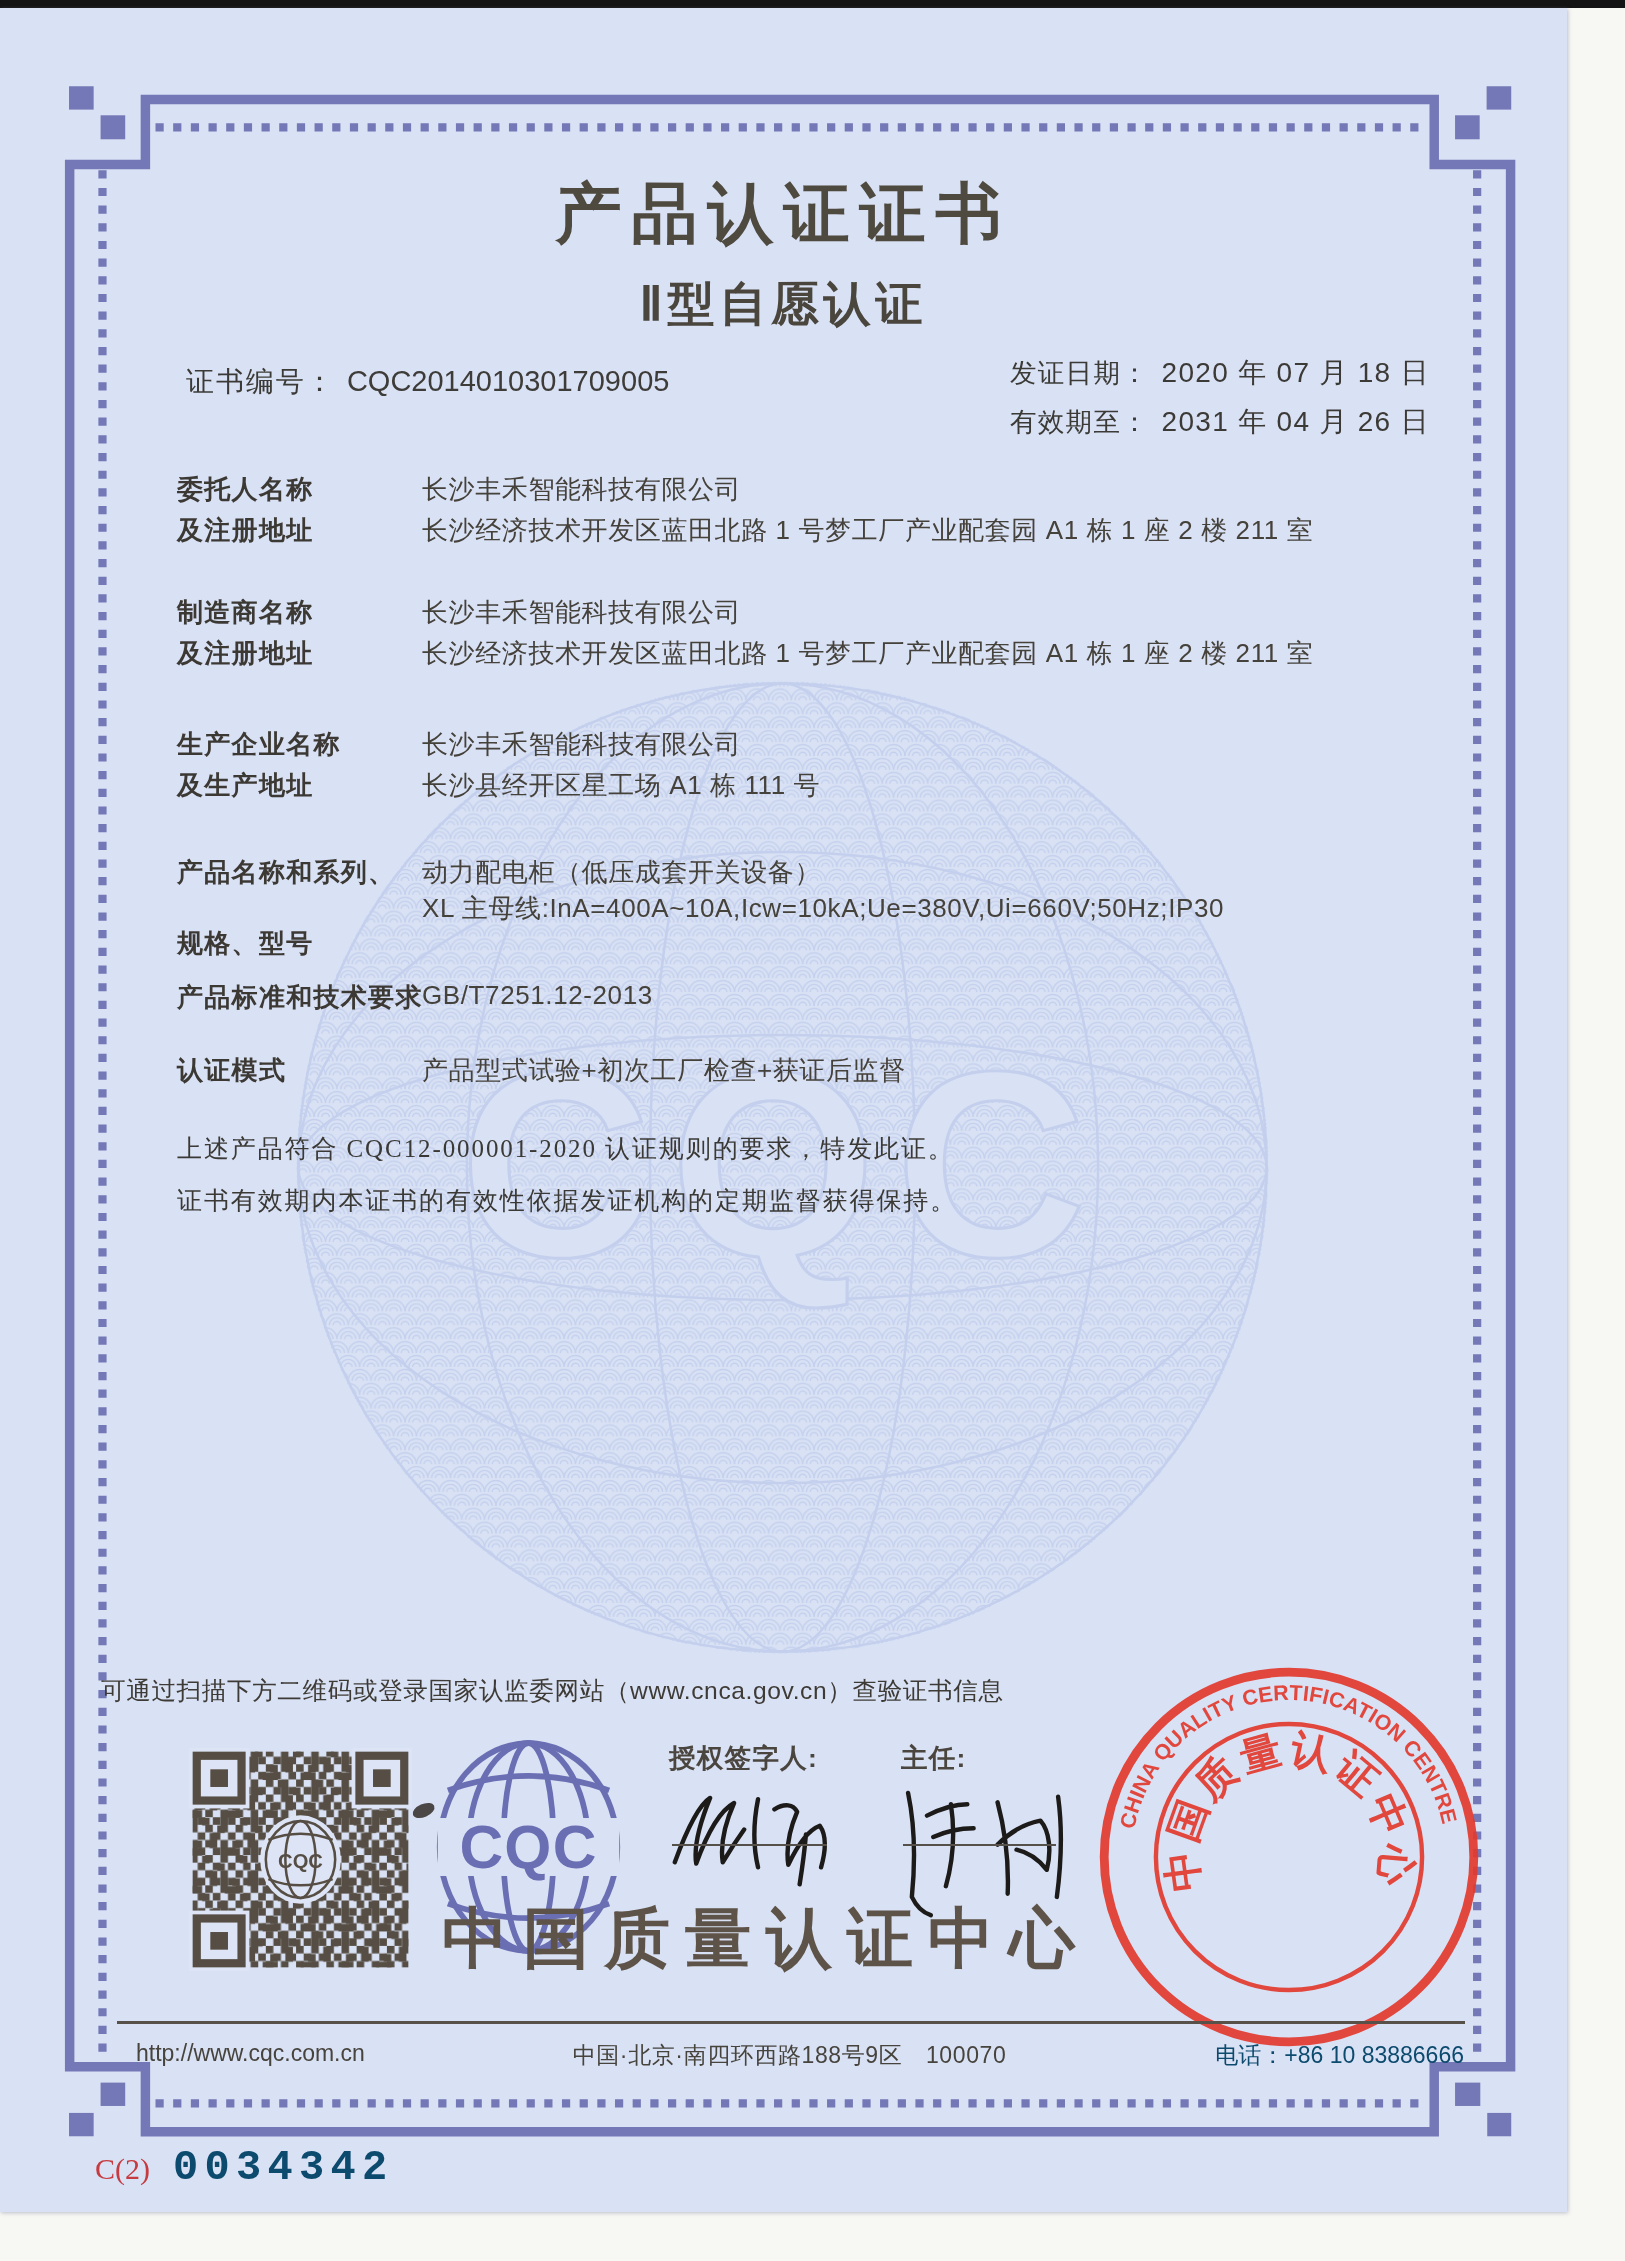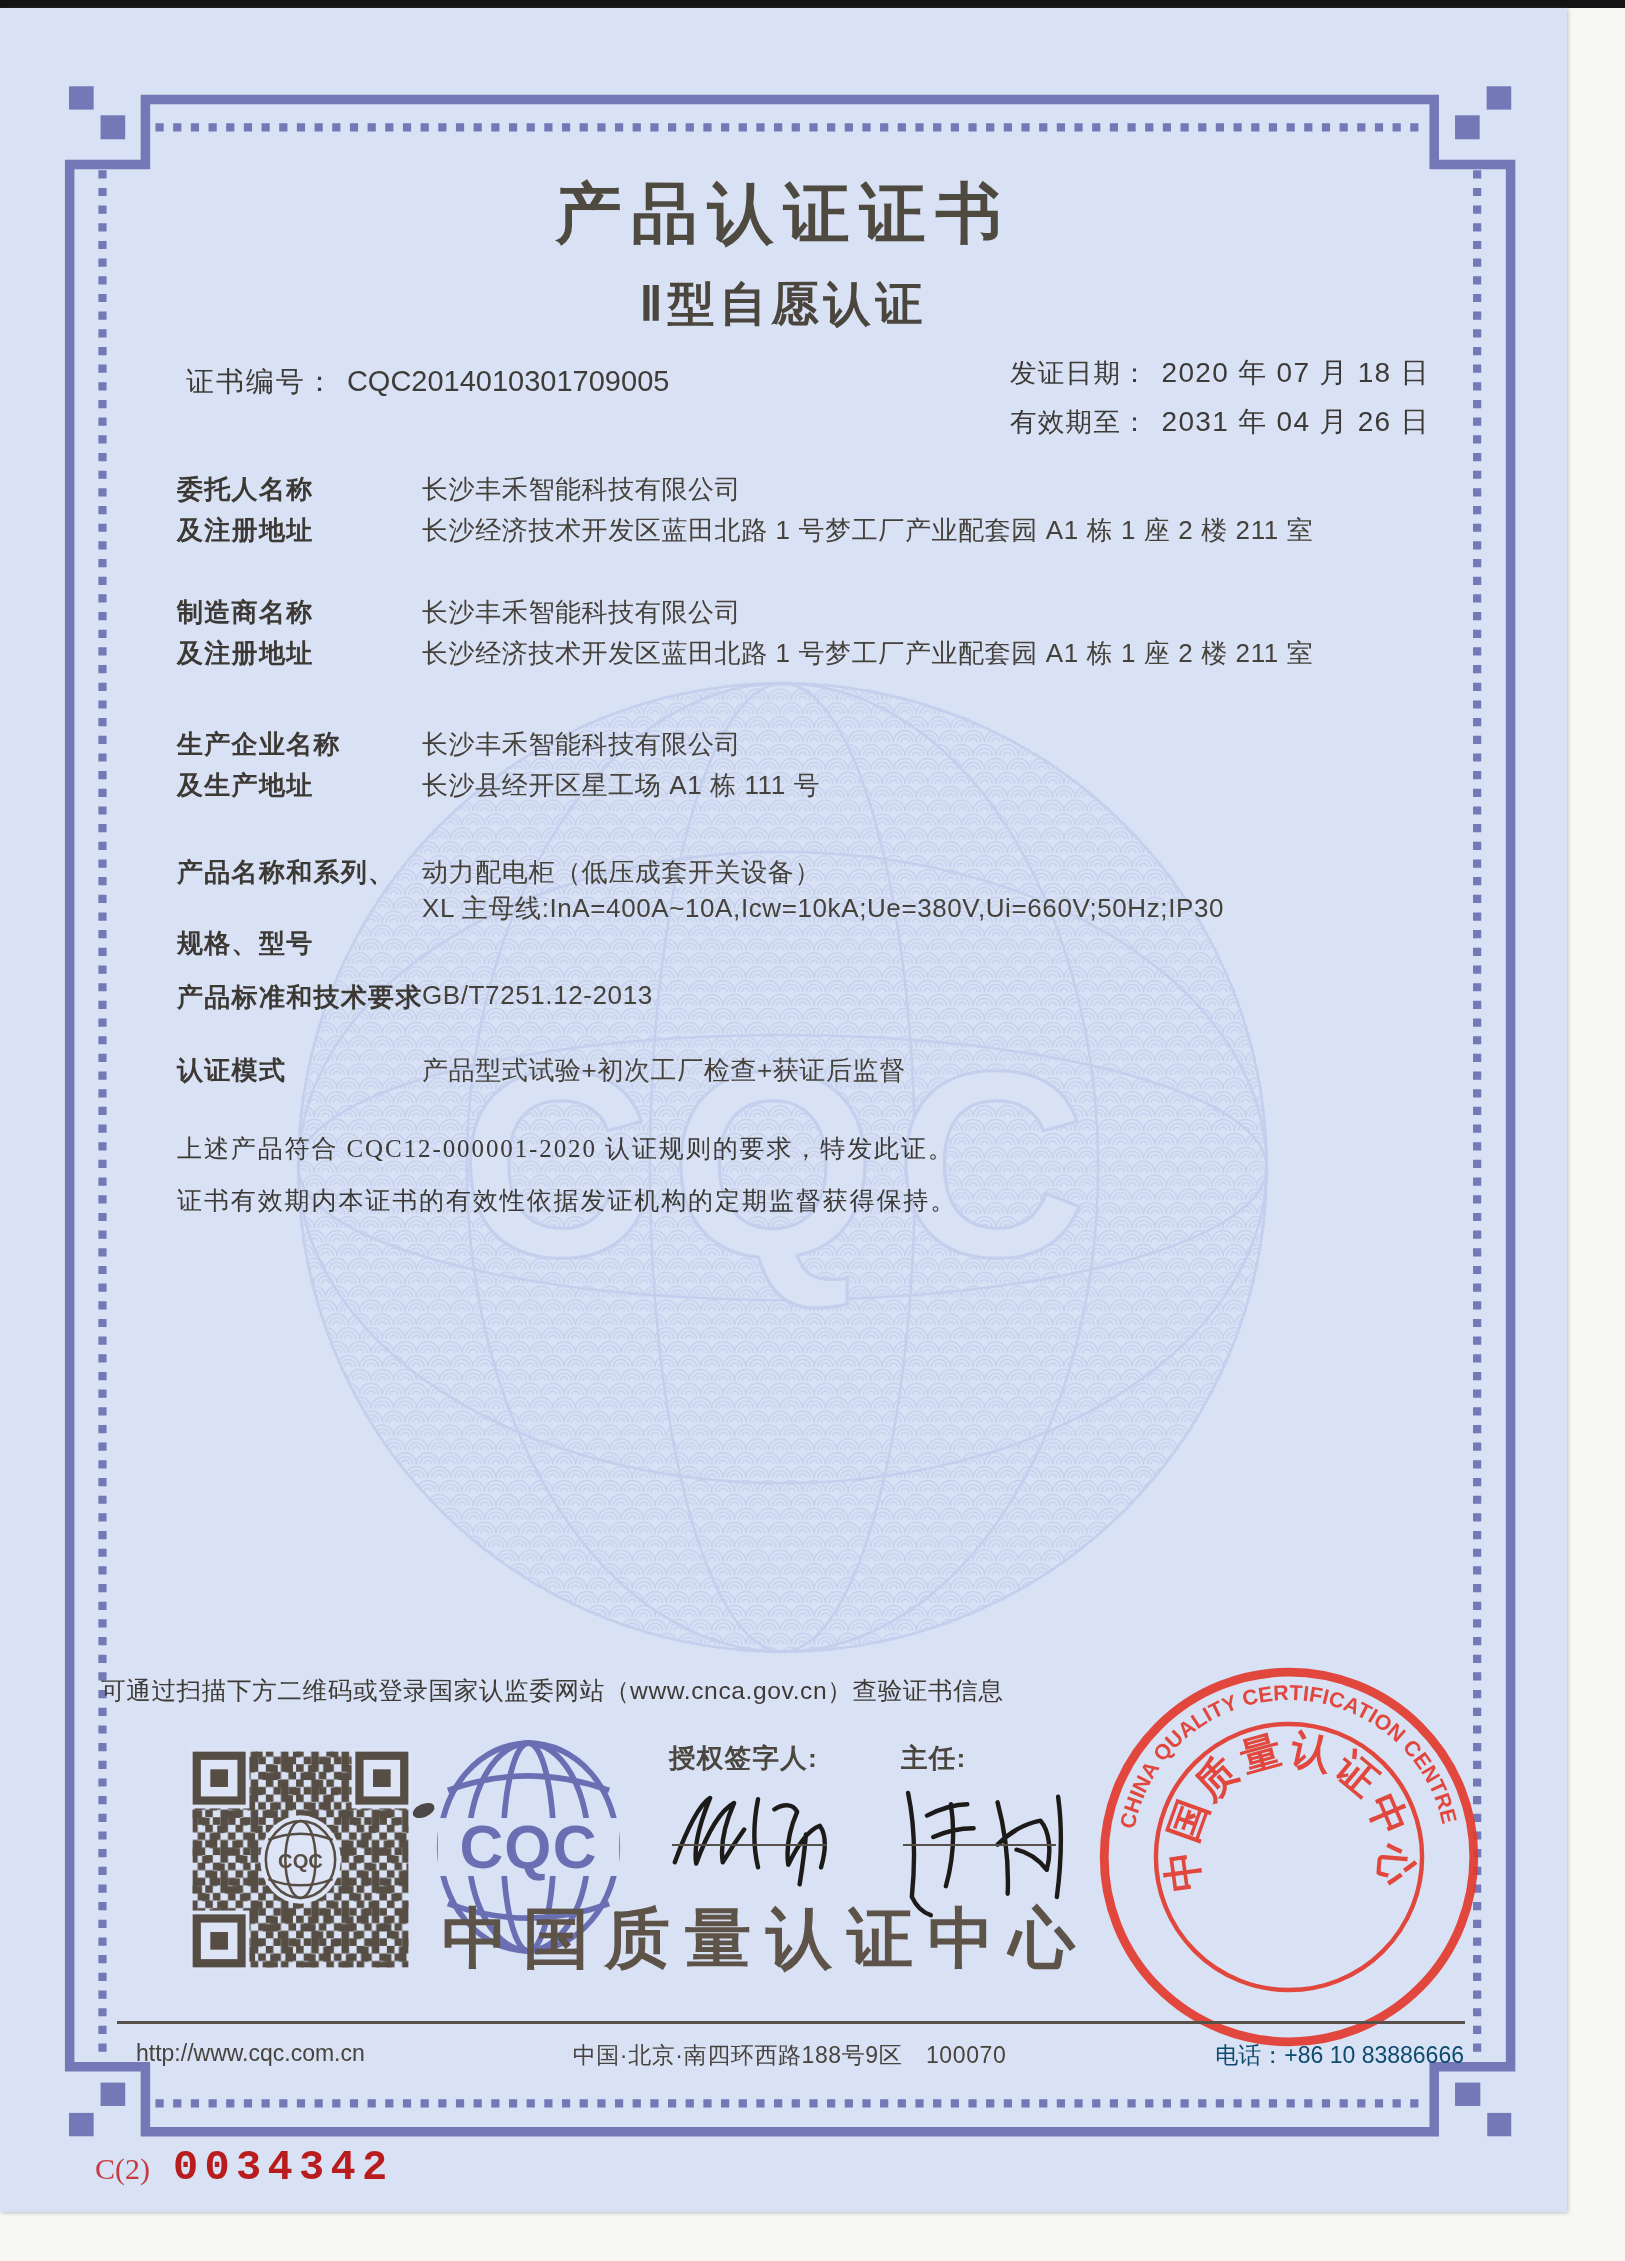--- a/index.html
+++ b/index.html
@@ -44,21 +44,21 @@
             transform:rotate(-24deg);opacity:.88;}
   
   #footer-rule{left:117px;top:2021px;width:1348px;height:3.2px;background:#57514a;}
   #footer-website{left:136px;top:2040px;font-size:23px;color:#47433d;}
   #footer-address{left:316px;top:2040px;width:947px;text-align:center;font-size:23px;color:#47433d;letter-spacing:0.6px;}
   #footer-phone{left:1199px;top:2040px;width:265px;text-align:right;font-size:23px;color:#0c4a6e;}
   
   #serial{left:95px;top:2144px;display:flex;align-items:baseline;}
   #serial-prefix{font-family:"Liberation Serif",serif;font-size:30px;color:#c63b3f;}
   #serial-number{font-family:"Liberation Mono",monospace;font-weight:700;font-size:42px;
-                 letter-spacing:6.3px;color:#b91c1c;margin-left:23px;}
+                 letter-spacing:6.3px;color:#0c4a6e;margin-left:23px;}
 </style>
 </head>
 <body>
 
 <div id="scan">
 
   <div class="abs" id="edge-top"></div>
   <div class="abs" id="paper"></div>
 
   <svg class="abs" id="watermark" width="1073" height="1073" viewBox="0 0 1700 1700">

